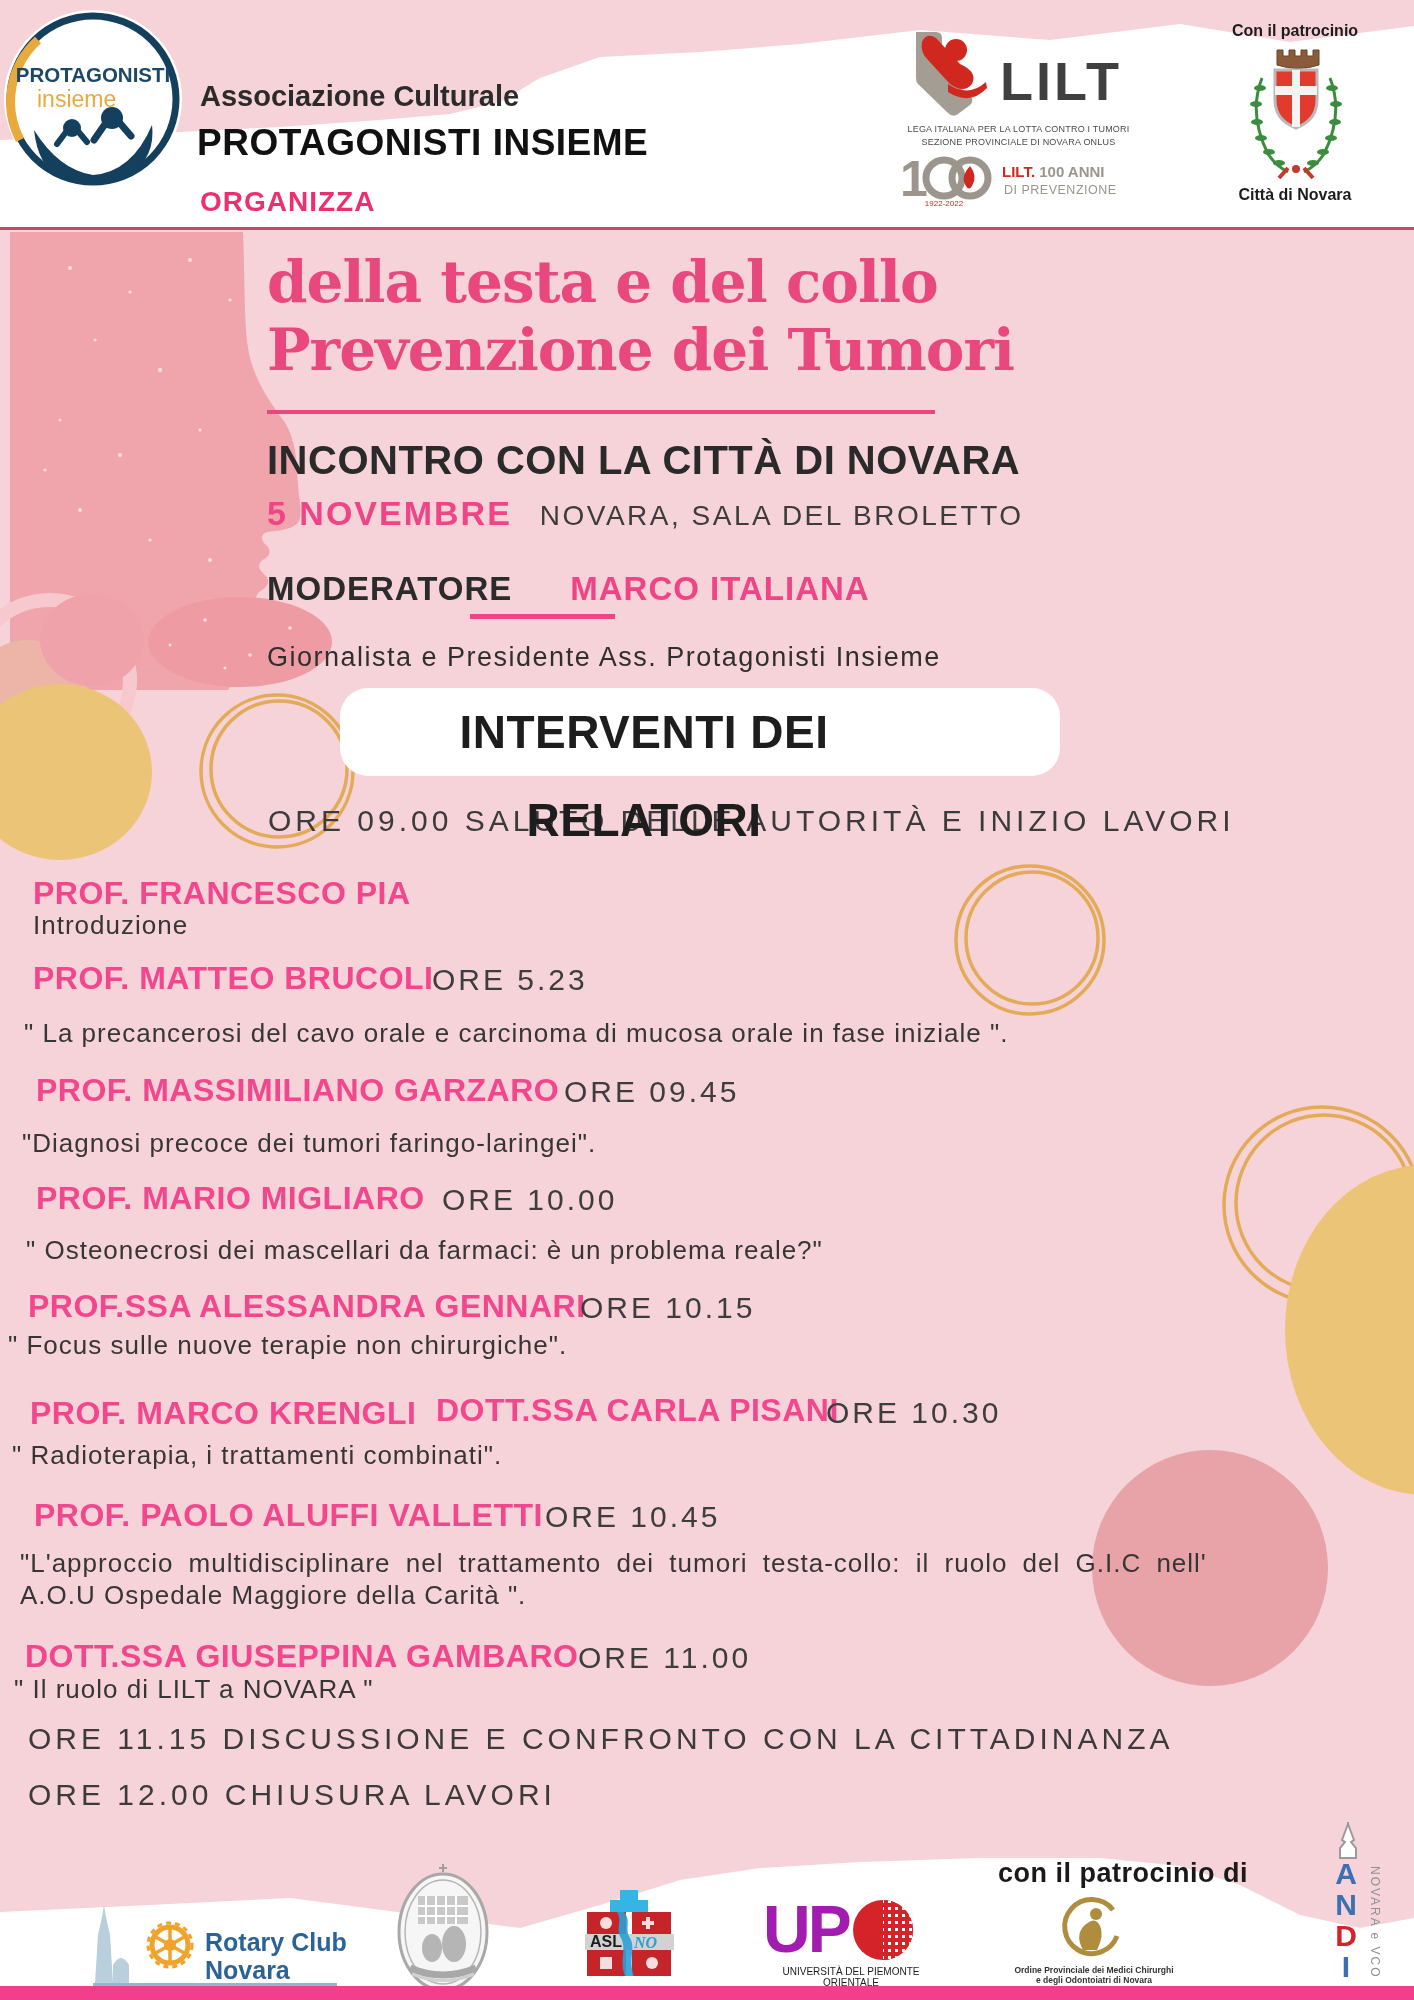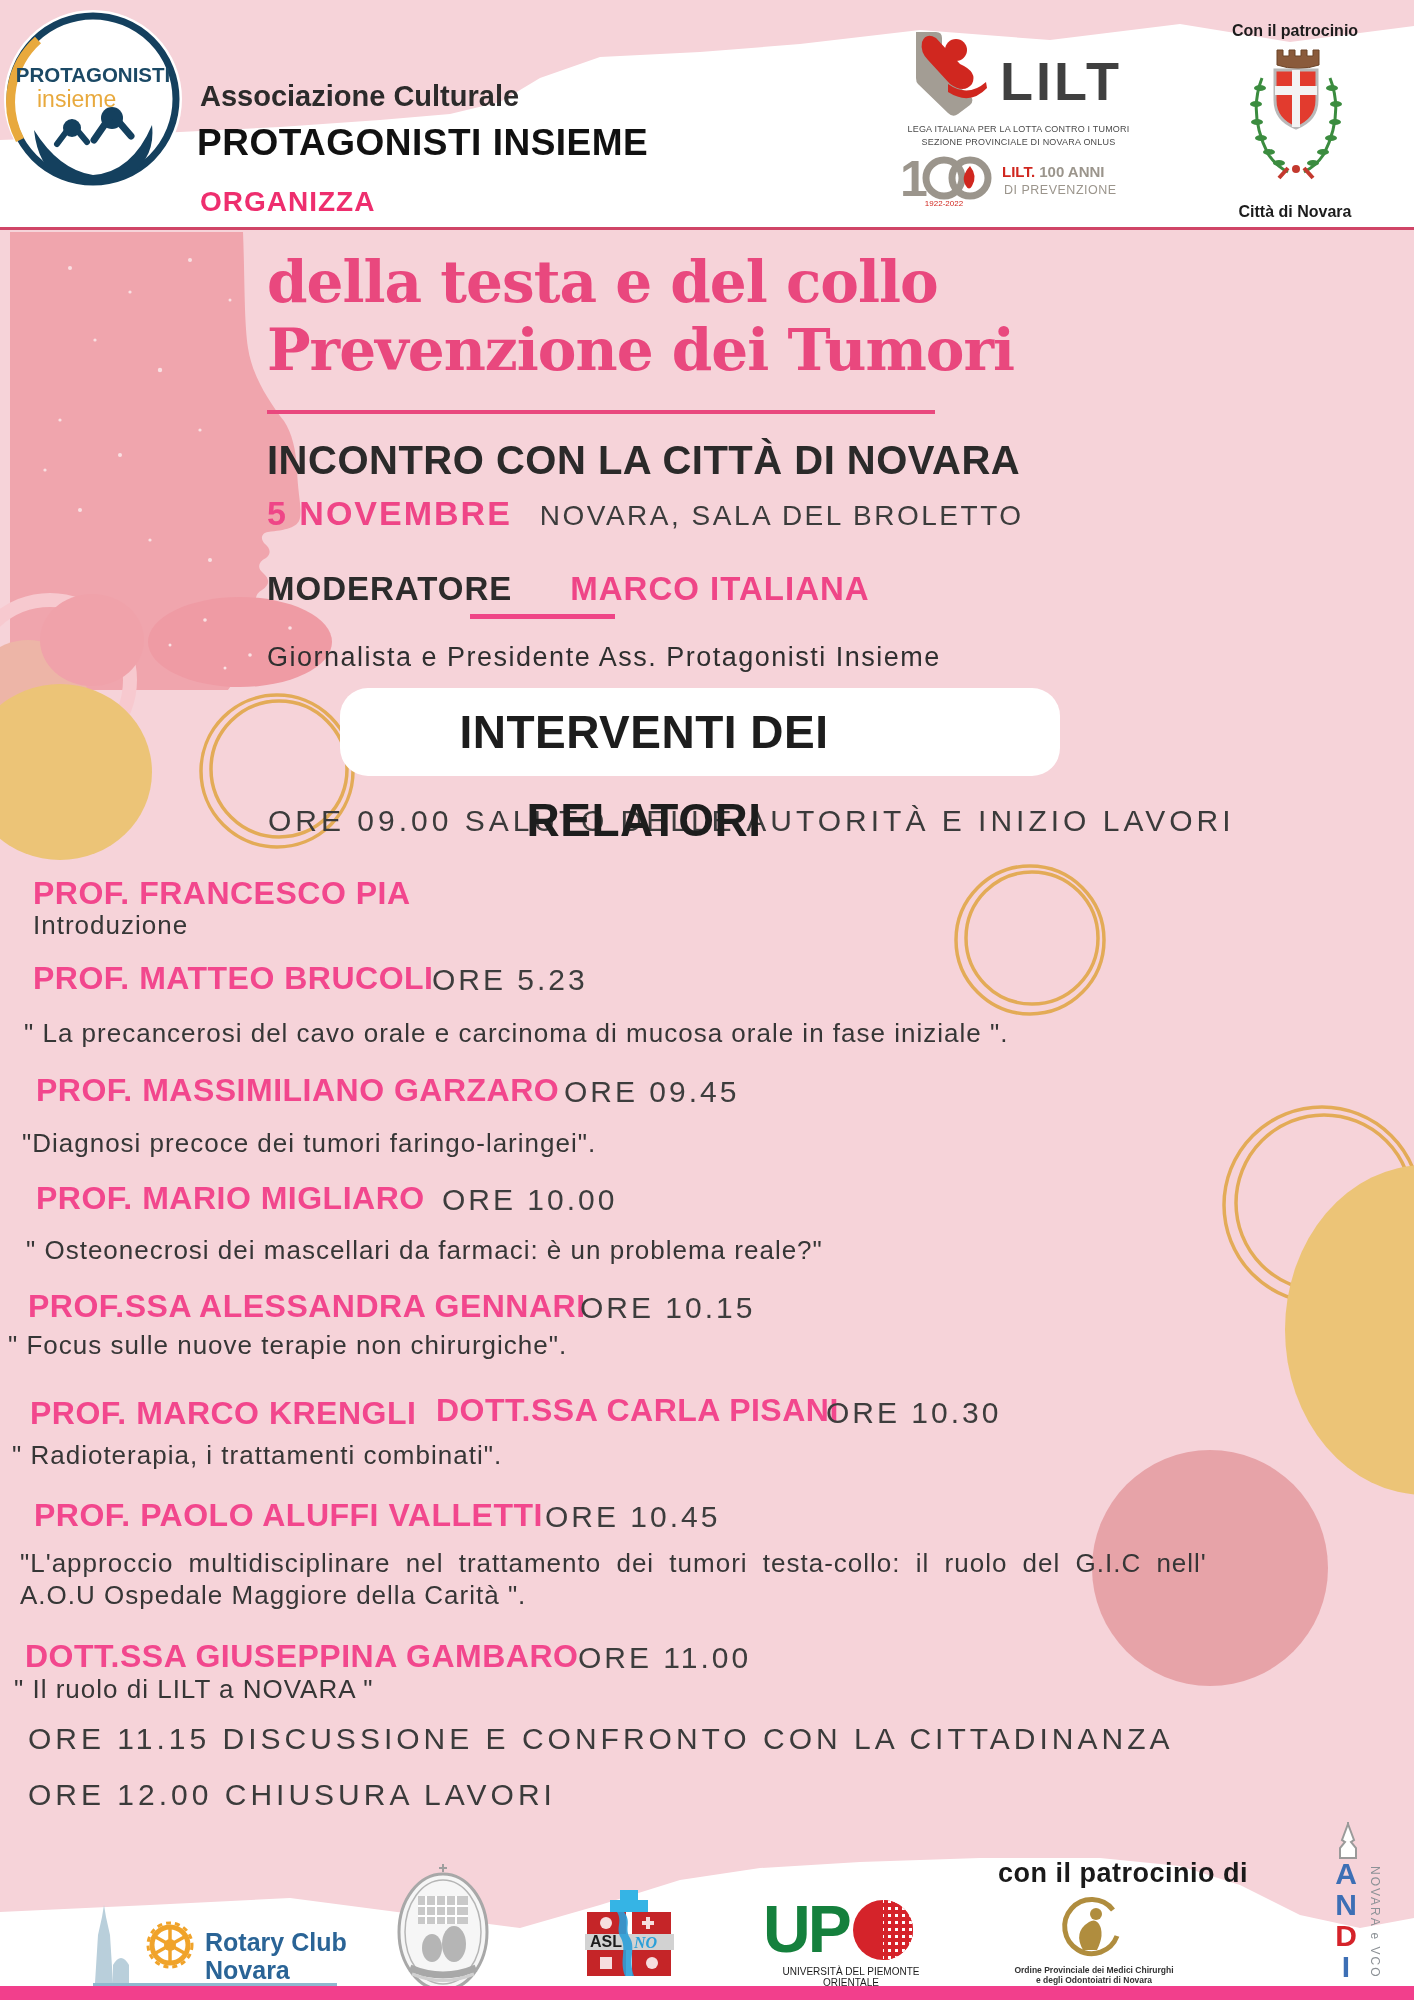--- a/index.html
+++ b/index.html
@@ -12,21 +12,21 @@
   .assoc{left:200px;top:80px;font-size:29px;font-weight:bold;color:#2c2b2b}
   .orgname{left:197px;top:122px;font-size:37px;font-weight:bold;color:#111;letter-spacing:.5px}
   .organizza{left:200px;top:186px;font-size:28px;font-weight:bold;color:#ee2e6e;letter-spacing:1px}
   .lilt-name{left:1000px;top:50px;font-size:54px;font-weight:bold;color:#404040;letter-spacing:3px}
   .lilt-sub{left:897px;width:243px;text-align:center;font-size:9px;color:#4a4a4a;letter-spacing:.2px}
   .lilt-anni{left:1002px;top:163px;font-size:15px;font-weight:bold}
   .lilt-anni .red{color:#d0271f}
   .lilt-anni .gray{color:#9b958c}
   .lilt-prev{left:1004px;top:183px;font-size:12.5px;color:#9b958c;letter-spacing:.5px}
   .patro-top{left:1230px;width:130px;top:22px;text-align:center;font-size:16px;font-weight:bold;color:#1c1c1c}
-  .citta{left:1230px;width:130px;top:203px;text-align:center;font-size:16px;font-weight:bold;color:#1c1c1c}
+  .citta{left:1230px;width:130px;top:186px;text-align:center;font-size:16px;font-weight:bold;color:#1c1c1c}
   .title{left:267px;top:248px;font-family:"DejaVu Serif",serif;font-weight:bold;
          font-size:58px;line-height:68px;color:#e9487e;letter-spacing:-1px;white-space:nowrap}
   .title-rule{left:267px;top:410px;width:668px;height:4px;background:#e9487e}
   .incontro{left:267px;top:438px;font-size:40px;font-weight:bold;color:#2b2a2a;letter-spacing:.5px;white-space:nowrap}
   .daterow{left:267px;top:494px;white-space:nowrap}
   .date{font-size:34px;font-weight:bold;color:#ef4587;letter-spacing:2px}
   .venue{font-size:28px;color:#3c3c3c;letter-spacing:2.5px;margin-left:28px}
   .modrow{left:267px;top:570px;white-space:nowrap}
   .modlabel{font-size:33px;font-weight:bold;color:#2c2b2b;letter-spacing:1px}
   .modname{font-size:33px;font-weight:bold;color:#ef4587;letter-spacing:1px;margin-left:58px}
@@ -39,21 +39,21 @@
   .sname{font-size:32px;font-weight:bold;color:#f2478d;letter-spacing:.5px;white-space:nowrap}
   .stime{font-size:30px;color:#3d3d3d;letter-spacing:3px;white-space:nowrap}
   .squote{font-size:26px;color:#363636;letter-spacing:1px;white-space:nowrap}
   .wide{white-space:normal;width:1385px;word-spacing:7px;line-height:32px}
   .closing{font-size:30px;color:#3b3b3b;letter-spacing:4px;white-space:nowrap}
   .patro-di{left:998px;top:1858px;font-size:27px;font-weight:bold;color:#1a1a1a;letter-spacing:.5px}
   .rotary-txt{left:205px;font-size:25px;font-weight:bold;color:#2a6496}
   .rotary-line{left:93px;top:1983px;width:244px;height:3px;background:#8fb8cf}
   .asl-cap{left:560px;top:1989px;width:140px;text-align:center;font-size:6.5px;color:#6a5ba8;line-height:7px}
   .upo-row{left:763px;top:1898px;display:flex;align-items:flex-start}
-  .upo-up{font-size:66px;line-height:62px;font-weight:bold;color:#15803d;letter-spacing:-3px}
+  .upo-up{font-size:66px;line-height:62px;font-weight:bold;color:#a21caf;letter-spacing:-3px}
   .upo-cap{left:760px;top:1966px;width:182px;text-align:center;font-size:10px;color:#1c1c1c}
   .ord-cap{left:1014px;top:1966px;width:160px;text-align:center;font-size:8.5px;font-weight:bold;color:#333;line-height:9.5px}
   .andi-letters{left:1322px;top:1858px;width:48px;text-align:center;font-weight:bold;font-size:30px;line-height:31px}
   .andi-sub{left:1368px;top:1866px;height:130px;writing-mode:vertical-rl;font-size:12px;
             letter-spacing:2px;color:#8c9196}
   .magenta-bar{left:0;top:1986px;width:1414px;height:14px;background:#f23f8c}
 </style>
 </head>
 <body>
 

